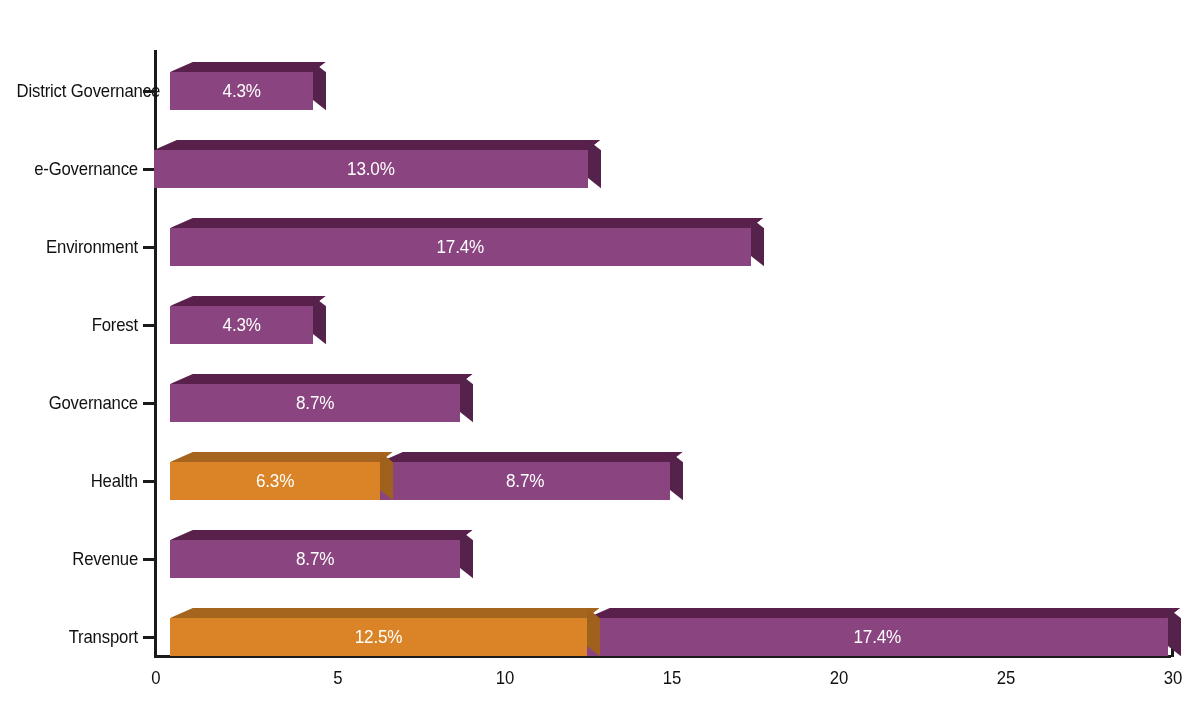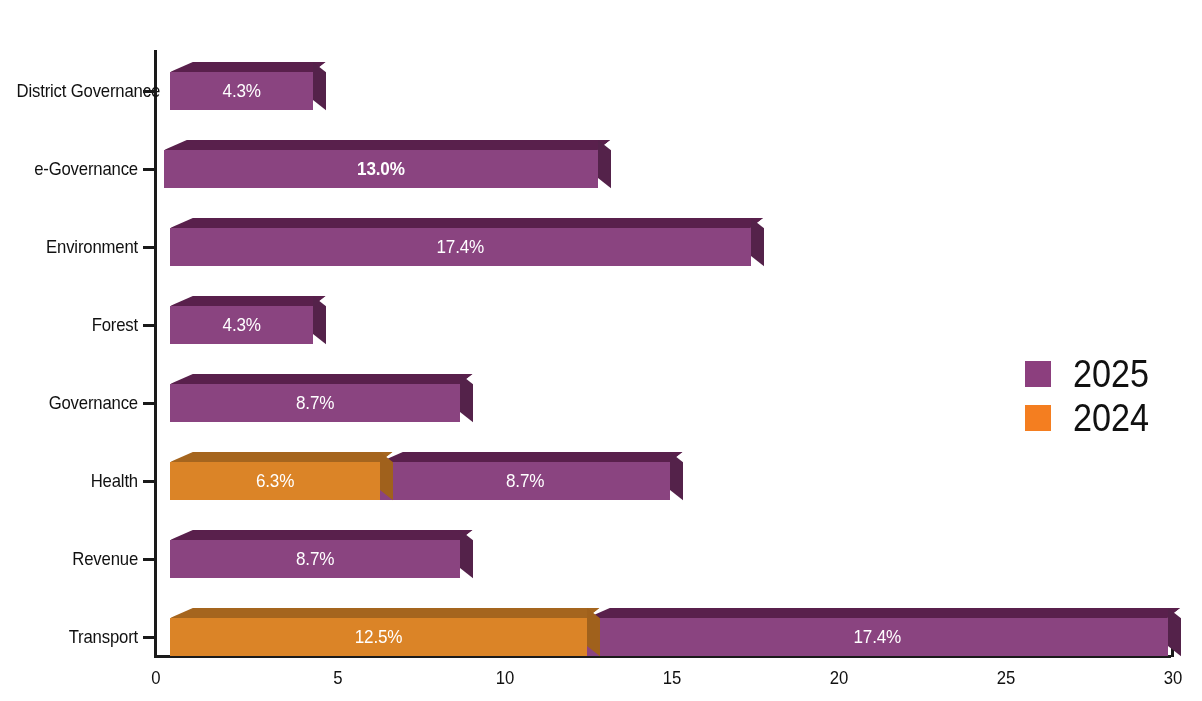--- a/index.html
+++ b/index.html
@@ -123,21 +123,21 @@
       <div class="cat-label" style="left: 0px; width: 138px; top: 81px;">District Governance</div>
       <div class="tick-mark" style="left: 143px; top: 90px; width: 14px; height: 3px;"></div>
       <div class="bar" style="left: 170px; top: 62px; width: 143.477px; height: 48px; z-index: 90;">
         <div class="face-top" style="width: 143.477px; height: 10px; background: rgb(89, 32, 76); border: none; clip-path: polygon(10px 0px, 100% 0px, calc(100% + 0px) 100%, 0px 100%); transform: skewX(-52deg); transform-origin: 0px 100%;"></div>
         <div class="face-side" style="left: 143.477px; top: 0px; width: 13px; height: 38px; background: rgb(84, 34, 74); border: none; transform: skewY(38deg); transform-origin: 0px 0px;"></div>
         <div class="face-front" style="background: rgb(138, 68, 128);"></div>
         <div class="bar-value">4.3%</div>
       </div>
       <div class="cat-label" style="left: 0px; width: 138px; top: 159px;">e-Governance</div>
       <div class="tick-mark" style="left: 143px; top: 168px; width: 14px; height: 3px;"></div>
-      <div class="bar" style="left: 164px; top: 140px; width: 433.767px; height: 48px; z-index: 89; font-weight: bold;">
+      <div class="bar" style="left: 154px; top: 140px; width: 433.767px; height: 48px; z-index: 89;">
         <div class="face-top" style="width: 433.767px; height: 10px; background: rgb(89, 32, 76); border: none; clip-path: polygon(10px 0px, 100% 0px, calc(100% + 0px) 100%, 0px 100%); transform: skewX(-52deg); transform-origin: 0px 100%;"></div>
         <div class="face-side" style="left: 433.767px; top: 0px; width: 13px; height: 38px; background: rgb(84, 34, 74); border: none; transform: skewY(38deg); transform-origin: 0px 0px;"></div>
         <div class="face-front" style="background: rgb(138, 68, 128);"></div>
         <div class="bar-value">13.0%</div>
       </div>
       <div class="cat-label" style="left: 0px; width: 138px; top: 237px;">Environment</div>
       <div class="tick-mark" style="left: 143px; top: 246px; width: 14px; height: 3px;"></div>
       <div class="bar" style="left: 170px; top: 218px; width: 580.58px; height: 48px; z-index: 88;">
         <div class="face-top" style="width: 580.58px; height: 10px; background: rgb(89, 32, 76); border: none; clip-path: polygon(10px 0px, 100% 0px, calc(100% + 0px) 100%, 0px 100%); transform: skewX(-52deg); transform-origin: 0px 100%;"></div>
         <div class="face-side" style="left: 580.58px; top: 0px; width: 13px; height: 38px; background: rgb(84, 34, 74); border: none; transform: skewY(38deg); transform-origin: 0px 0px;"></div>
@@ -208,24 +208,14 @@
       <div class="tick-mark" style="left: 670.5px; top: 643px; width: 3px; height: 14px;"></div>
       <div class="xtick-label" style="left: 632px; width: 80px; top: 668px;">15</div>
       <div class="tick-mark" style="left: 837.333px; top: 643px; width: 3px; height: 14px;"></div>
       <div class="xtick-label" style="left: 798.833px; width: 80px; top: 668px;">20</div>
       <div class="tick-mark" style="left: 1004.17px; top: 643px; width: 3px; height: 14px;"></div>
       <div class="xtick-label" style="left: 965.667px; width: 80px; top: 668px;">25</div>
       <div class="tick-mark" style="left: 1171px; top: 643px; width: 3px; height: 14px;"></div>
       <div class="xtick-label" style="left: 1132.5px; width: 80px; top: 668px;">30</div>
     </div>
 
-  <div id="legend">
-      <div class="legend-row">
-        <span class="legend-swatch" style="background: rgb(140, 63, 126);"></span>
-        <span class="legend-text">2025</span>
-      </div>
-      <div class="legend-row">
-        <span class="legend-swatch" style="background: rgb(244, 126, 32);"></span>
-        <span class="legend-text">2024</span>
-      </div>
-    </div>
 
 </div>
 
 </body></html>

